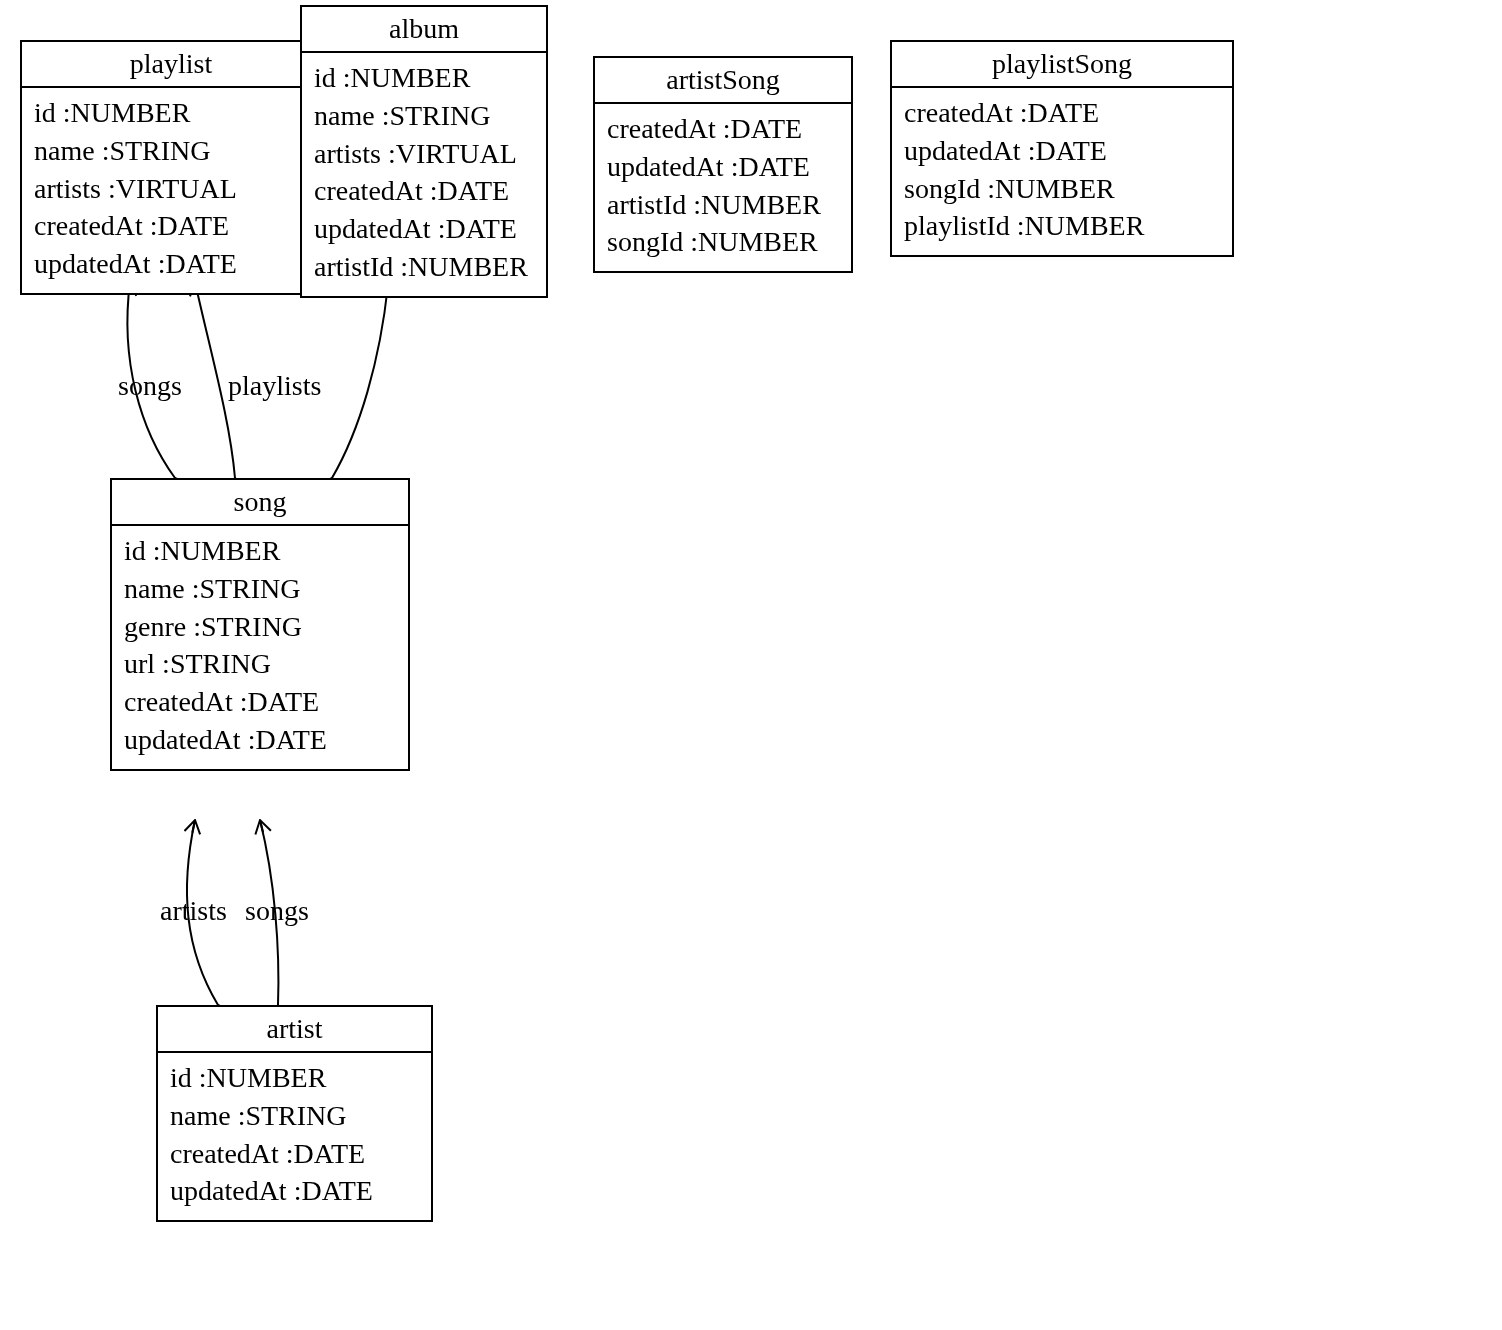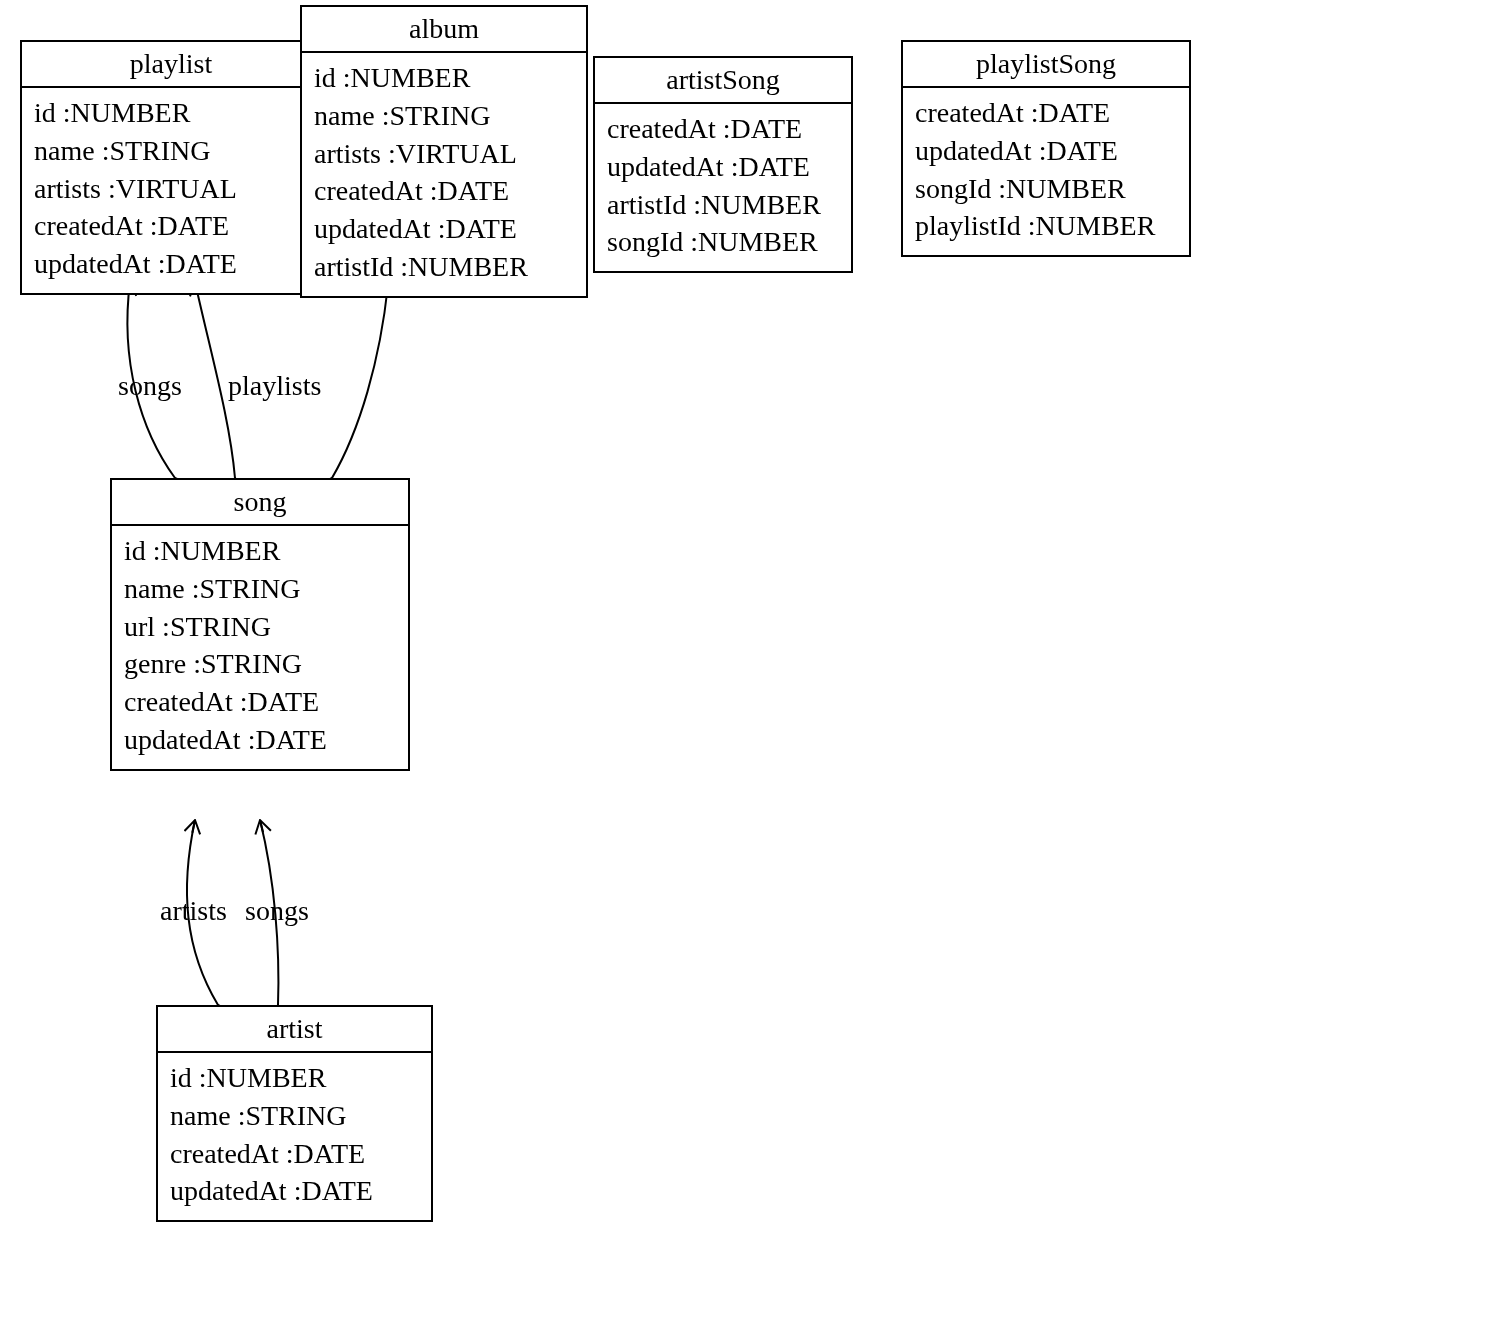--- a/index.html
+++ b/index.html
@@ -79,21 +79,21 @@
   <div class="entity-title">playlist</div>
   <div class="entity-body">
     <div class="attr">id :NUMBER</div>
     <div class="attr">name :STRING</div>
     <div class="attr">artists :VIRTUAL</div>
     <div class="attr">createdAt :DATE</div>
     <div class="attr">updatedAt :DATE</div>
   </div>
 </div>
 
-<div class="entity" id="ent-album" style="left: 300px; top: 5px; width: 288px;">
+<div class="entity" id="ent-album" style="left: 300px; top: 5px; width: 248px;">
   <div class="entity-title">album</div>
   <div class="entity-body">
     <div class="attr">id :NUMBER</div>
     <div class="attr">name :STRING</div>
     <div class="attr">artists :VIRTUAL</div>
     <div class="attr">createdAt :DATE</div>
     <div class="attr">updatedAt :DATE</div>
     <div class="attr">artistId :NUMBER</div>
   </div>
 </div>
@@ -101,37 +101,37 @@
 <div class="entity" id="ent-artistSong" style="left: 593px; top: 56px; width: 260px;">
   <div class="entity-title">artistSong</div>
   <div class="entity-body">
     <div class="attr">createdAt :DATE</div>
     <div class="attr">updatedAt :DATE</div>
     <div class="attr">artistId :NUMBER</div>
     <div class="attr">songId :NUMBER</div>
   </div>
 </div>
 
-<div class="entity" id="ent-playlistSong" style="left: 890px; top: 40px; width: 290px; margin-left: 11px;">
+<div class="entity" id="ent-playlistSong" style="left: 890px; top: 40px; width: 344px;">
   <div class="entity-title">playlistSong</div>
   <div class="entity-body">
     <div class="attr">createdAt :DATE</div>
     <div class="attr">updatedAt :DATE</div>
     <div class="attr">songId :NUMBER</div>
     <div class="attr">playlistId :NUMBER</div>
   </div>
 </div>
 
 <div class="entity" id="ent-song" style="left: 110px; top: 478px; width: 300px; font-family: Liberation Serif, serif;">
   <div class="entity-title">song</div>
   <div class="entity-body">
     <div class="attr">id :NUMBER</div>
     <div class="attr">name :STRING</div>
+    <div class="attr">genre :STRING</div>
     <div class="attr">url :STRING</div>
-    <div class="attr">genre :STRING</div>
     <div class="attr">createdAt :DATE</div>
     <div class="attr">updatedAt :DATE</div>
   </div>
 </div>
 
 <div class="entity" id="ent-artist" style="left: 156px; top: 1005px; width: 277px;">
   <div class="entity-title">artist</div>
   <div class="entity-body">
     <div class="attr">id :NUMBER</div>
     <div class="attr">name :STRING</div>

